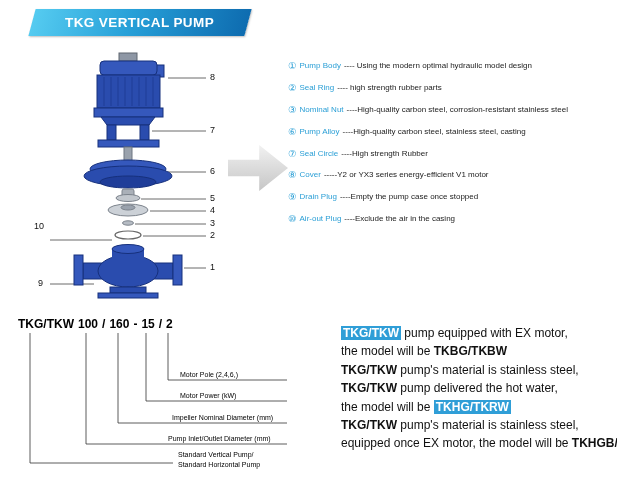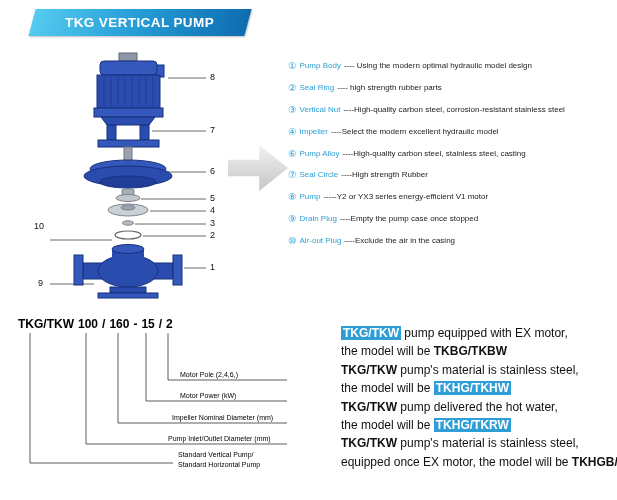--- a/index.html
+++ b/index.html
@@ -135,25 +135,24 @@
   <span class="callout" style="left:210px;top:230px;">2</span>
   <span class="callout" style="left:210px;top:262px;">1</span>
   <span class="callout" style="left:34px;top:221px;">10</span>
   <span class="callout" style="left:38px;top:278px;">9</span>
 
   <div class="arrow"></div>
 
   <div class="parts">
     <div class="part-row"><span class="pnum">①</span><span class="pname">Pump Body</span><span class="pdesc">---- Using the modern optimal hydraulic model design</span></div>
     <div class="part-row"><span class="pnum">②</span><span class="pname">Seal Ring</span><span class="pdesc">---- high strength rubber parts</span></div>
-    <div class="part-row"><span class="pnum">③</span><span class="pname">Vertical Nut</span><span class="pdesc">----High-quality carbon steel, corrosion-resistant stainless steel</span></div>
-    <div class="part-row"><span class="pnum">④</span><span class="pname">Impeller</span><span class="pdesc">----Select the modern excellent hydraulic model</span></div>
+    <div class="part-row"><span class="pnum">③</span><span class="pname">Nominal Nut</span><span class="pdesc">----High-quality carbon steel, corrosion-resistant stainless steel</span></div>
     <div class="part-row"><span class="pnum">⑥</span><span class="pname">Pump Alloy</span><span class="pdesc">----High-quality carbon steel, stainless steel, casting</span></div>
     <div class="part-row"><span class="pnum">⑦</span><span class="pname">Seal Circle</span><span class="pdesc">----High strength Rubber</span></div>
-    <div class="part-row"><span class="pnum">⑧</span><span class="pname">Pump</span><span class="pdesc">-----Y2 or YX3 series energy-efficient V1 motor</span></div>
+    <div class="part-row"><span class="pnum">⑧</span><span class="pname">Cover</span><span class="pdesc">-----Y2 or YX3 series energy-efficient V1 motor</span></div>
     <div class="part-row"><span class="pnum">⑨</span><span class="pname">Drain Plug</span><span class="pdesc">----Empty the pump case once stopped</span></div>
     <div class="part-row"><span class="pnum">⑩</span><span class="pname">Air-out Plug</span><span class="pdesc">----Exclude the air in the casing</span></div>
   </div>
 
   <div class="model-code">
     <span>TKG/TKW</span>
     <span>100</span>
     <span>/</span>
     <span>160</span>
     <span>-</span>
@@ -182,20 +181,19 @@
   <span class="mlabel" style="left:172px;top:414px;">Impeller Nominal Diameter (mm)</span>
   <span class="mlabel" style="left:168px;top:435px;">Pump Inlet/Outlet Diameter (mm)</span>
   <span class="mlabel" style="left:178px;top:451px;">Standard Vertical Pump/</span>
   <span class="mlabel" style="left:178px;top:461px;">Standard  Horizontal Pump</span>
 
   <span class="note-bullet"></span>
   <div class="notes">
     <div class="note-line"><span class="hl">TKG/TKW</span><span> pump equipped with EX motor,</span></div>
     <div class="note-line"><span>the model will be </span><span class="b">TKBG/TKBW</span></div>
     <div class="note-line"><span class="b">TKG/TKW</span><span> pump's material is stainless steel,</span></div>
-    <div class="note-line"><span>the model will be </span><span class="hl">TKHG/TKHW</span></div>
     <div class="note-line"><span class="b">TKG/TKW</span><span> pump delivered the hot water,</span></div>
     <div class="note-line"><span>the model will be </span><span class="hl">TKHG/TKRW</span></div>
     <div class="note-line"><span class="b">TKG/TKW</span><span> pump's material is stainless steel,</span></div>
     <div class="note-line"><span>equipped once EX motor, the model will be </span><span class="b">TKHGB/TKHWB</span></div>
   </div>
 
 </div>
 
 </body></html>

